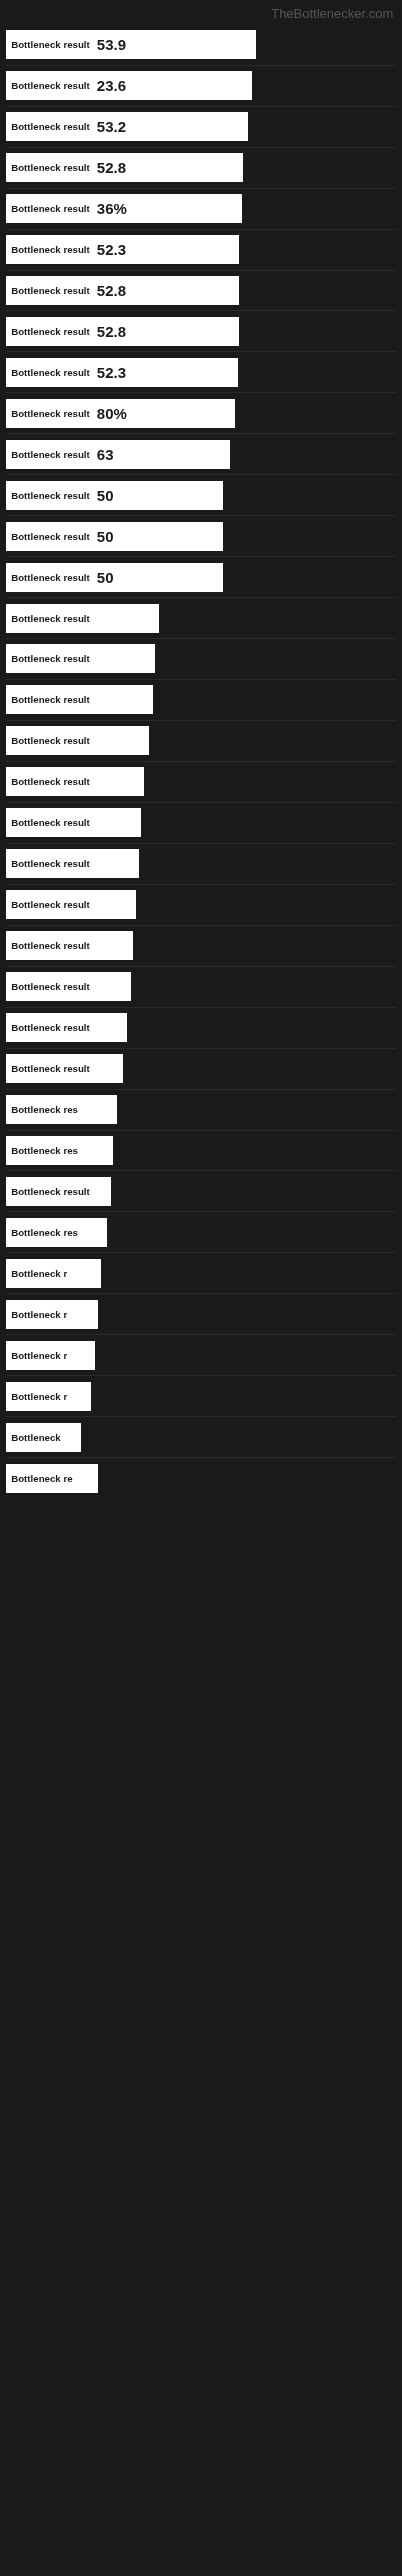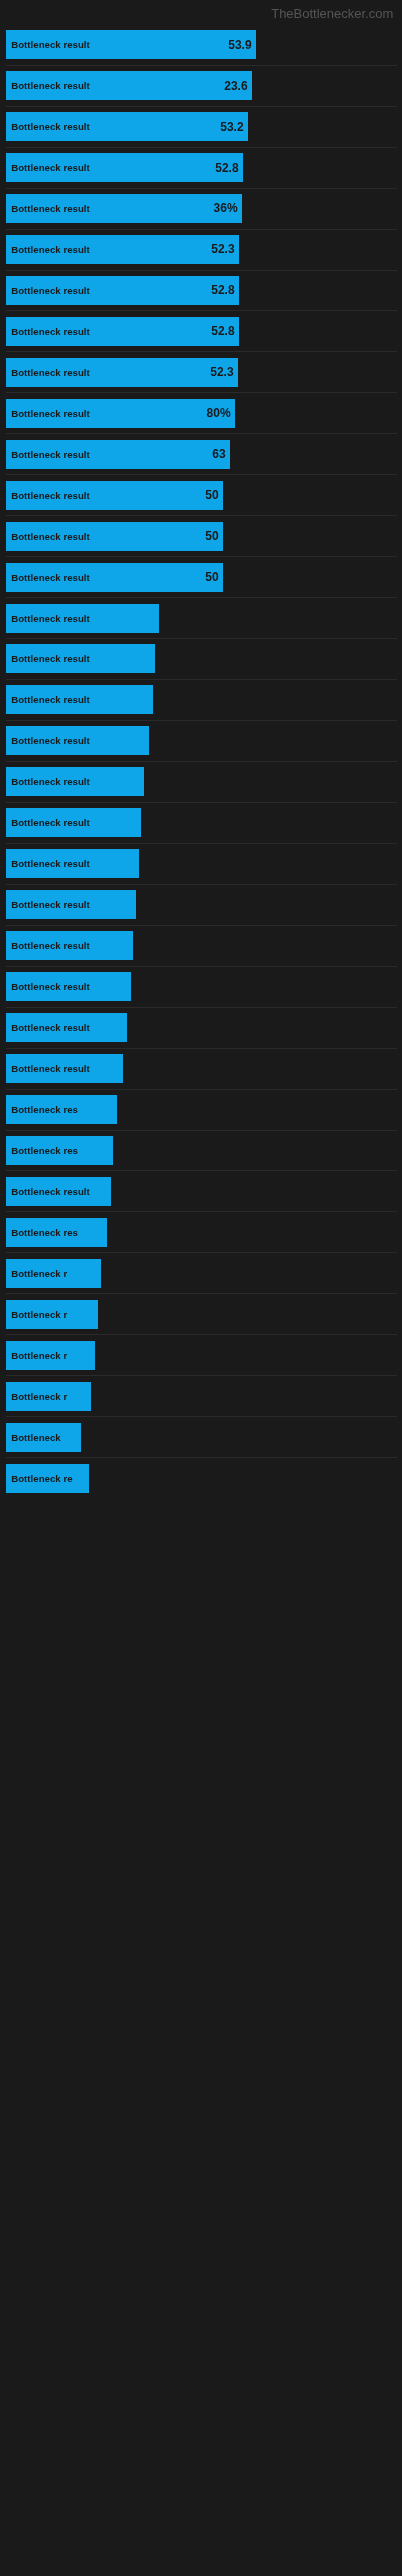--- a/index.html
+++ b/index.html
@@ -17,40 +17,39 @@
       background: #1a1a1a;
     }
     .bar-container {
       display: flex;
       align-items: center;
       margin: 2.4px 0;
       padding: 3.2px 6.4px;
       min-height: 35px;
     }
     .bar {
-      background: #0ea5e9;
+      background: #ffffff;
       height: 29px;
       display: flex;
       align-items: center;
       padding: 0 4.8px;
       flex-shrink: 0;
       position: relative;
-      justify-content: space-between;
     }
     .bar-label {
       color: #1a1a1a;
       font-size: 9.7px;
       font-weight: bold;
       white-space: nowrap;
     }
     .bar-value {
       color: #1a1a1a;
-      font-size: 12px;
+      font-size: 15px;
       font-weight: bold;
-      margin-left: 16px;
+      margin-left: 7px;
       white-space: nowrap;
     }
     .row-sep {
       height: 0.8px;
       background: #2a2a2a;
       margin: 0 6.4px;
     }
   </style>
 </head>
 <body>
@@ -278,18 +277,18 @@
       </div>
     </div>
     <div class="row-sep"></div>
     <div class="bar-container">
       <div class="bar" style="width: 75px;">
         <span class="bar-label">Bottleneck</span>
       </div>
     </div>
     <div class="row-sep"></div>
     <div class="bar-container">
-      <div class="bar" style="width: 83px;">
+      <div class="bar" style="width: 92px;">
         <span class="bar-label">Bottleneck re</span>
       </div>
     </div>
   </div>
 
 
 </body></html>

